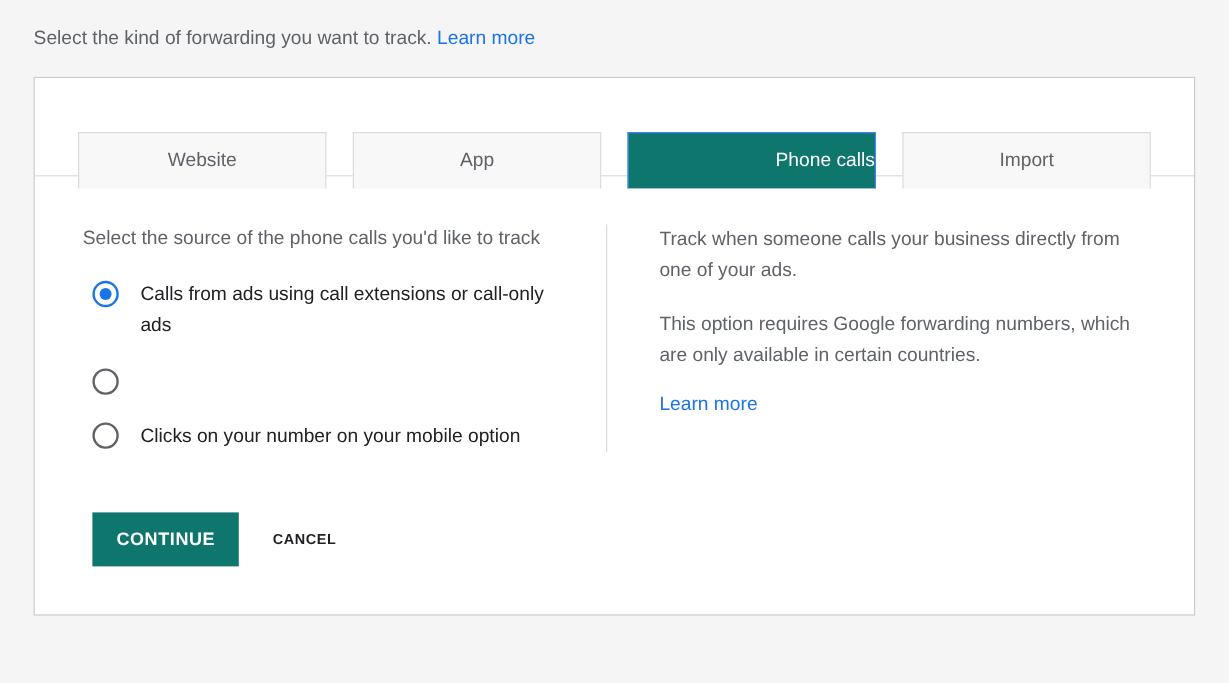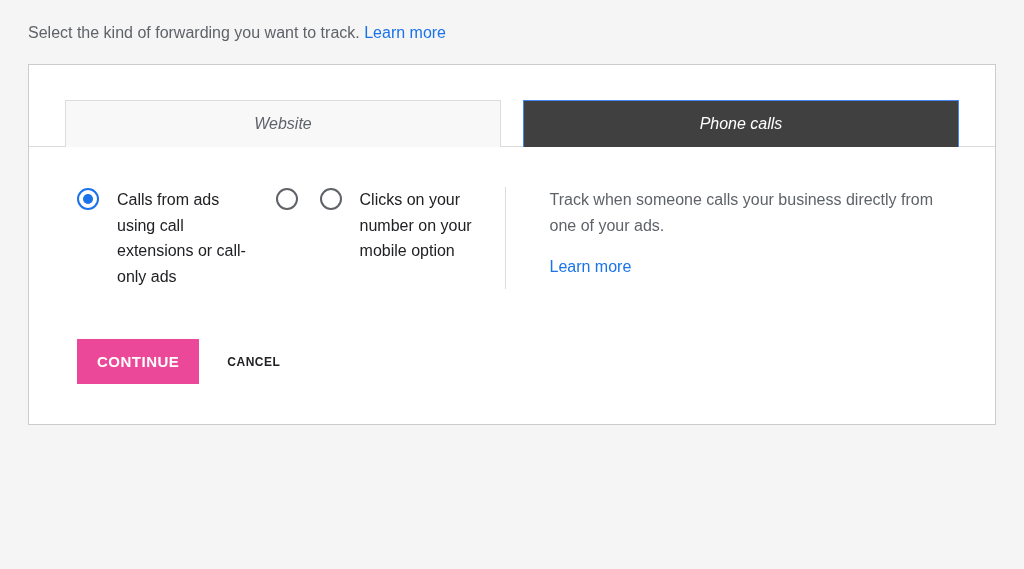--- a/index.html
+++ b/index.html
@@ -39,27 +39,27 @@
       flex: 1;
       text-align: center;
       padding: 14px 0;
       background: #f8f8f8;
       border: 1px solid #dadce0;
       border-bottom: none;
       color: #5f6368;
       font-size: 16px;
       cursor: pointer;
       position: relative;
-      top: 1px;
-      font-style: italic;
+      top: 11px;
     }
     .tab.active {
-      background: #404040;
+      background: #0f766e;
       color: #fff;
       border-color: #4285f4;
+      text-align: right;
     }
     .content {
       display: flex;
       padding: 40px 40px 20px 40px;
     }
     .left-col {
       flex: 1;
       padding-right: 30px;
     }
     .right-col {
@@ -69,21 +69,21 @@
       max-height: 210px;
     }
     .section-heading {
       color: #5f6368;
       font-size: 16px;
       line-height: 1.5;
       margin-bottom: 22px;
     }
     .radio-group {
       display: flex;
-      flex-direction: row;
+      flex-direction: column;
       gap: 22px;
       padding-left: 8px;
     }
     .radio-item {
       display: flex;
       align-items: flex-start;
       gap: 18px;
       cursor: pointer;
     }
     .radio {
@@ -124,21 +124,21 @@
       text-decoration: none;
       cursor: pointer;
     }
     .button-row {
       padding: 30px 48px 40px 48px;
       display: flex;
       align-items: center;
       gap: 28px;
     }
     .btn-primary {
-      background: #ec4899;
+      background: #0f766e;
       color: #fff;
       border: none;
       padding: 14px 20px;
       font-size: 15px;
       font-weight: bold;
       letter-spacing: 0.5px;
       cursor: pointer;
     }
     .btn-secondary {
       background: none;
@@ -157,43 +157,51 @@
   <span>Select the kind of forwarding you want to track.</span>
   <span> </span>
   <a>Learn more</a>
 </div>
 
 <div class="card">
   <div class="tabs">
     <div class="tab">
       <span>Website</span>
     </div>
+    <div class="tab">
+      <span>App</span>
+    </div>
     <div class="tab active">
       <span>Phone calls</span>
     </div>
+    <div class="tab">
+      <span>Import</span>
+    </div>
   </div>
 
   <div class="content">
     <div class="left-col">
+      <div class="section-heading">Select the source of the phone calls you'd like to track</div>
       <div class="radio-group">
         <div class="radio-item">
           <div class="radio selected"></div>
           <div class="radio-label">Calls from ads using call extensions or call-only ads</div>
         </div>
         <div class="radio-item">
           <div class="radio"></div>
         </div>
         <div class="radio-item">
           <div class="radio"></div>
           <div class="radio-label">Clicks on your number on your mobile option</div>
         </div>
       </div>
     </div>
     <div class="right-col">
       <div class="desc-text">Track when someone calls your business directly from one of your ads.</div>
+      <div class="desc-text">This option requires Google forwarding numbers, which are only available in certain countries.</div>
       <a class="learn-more-link">Learn more</a>
     </div>
   </div>
 
   <div class="button-row">
     <button class="btn-primary">CONTINUE</button>
     <button class="btn-secondary">CANCEL</button>
   </div>
 </div>
 

